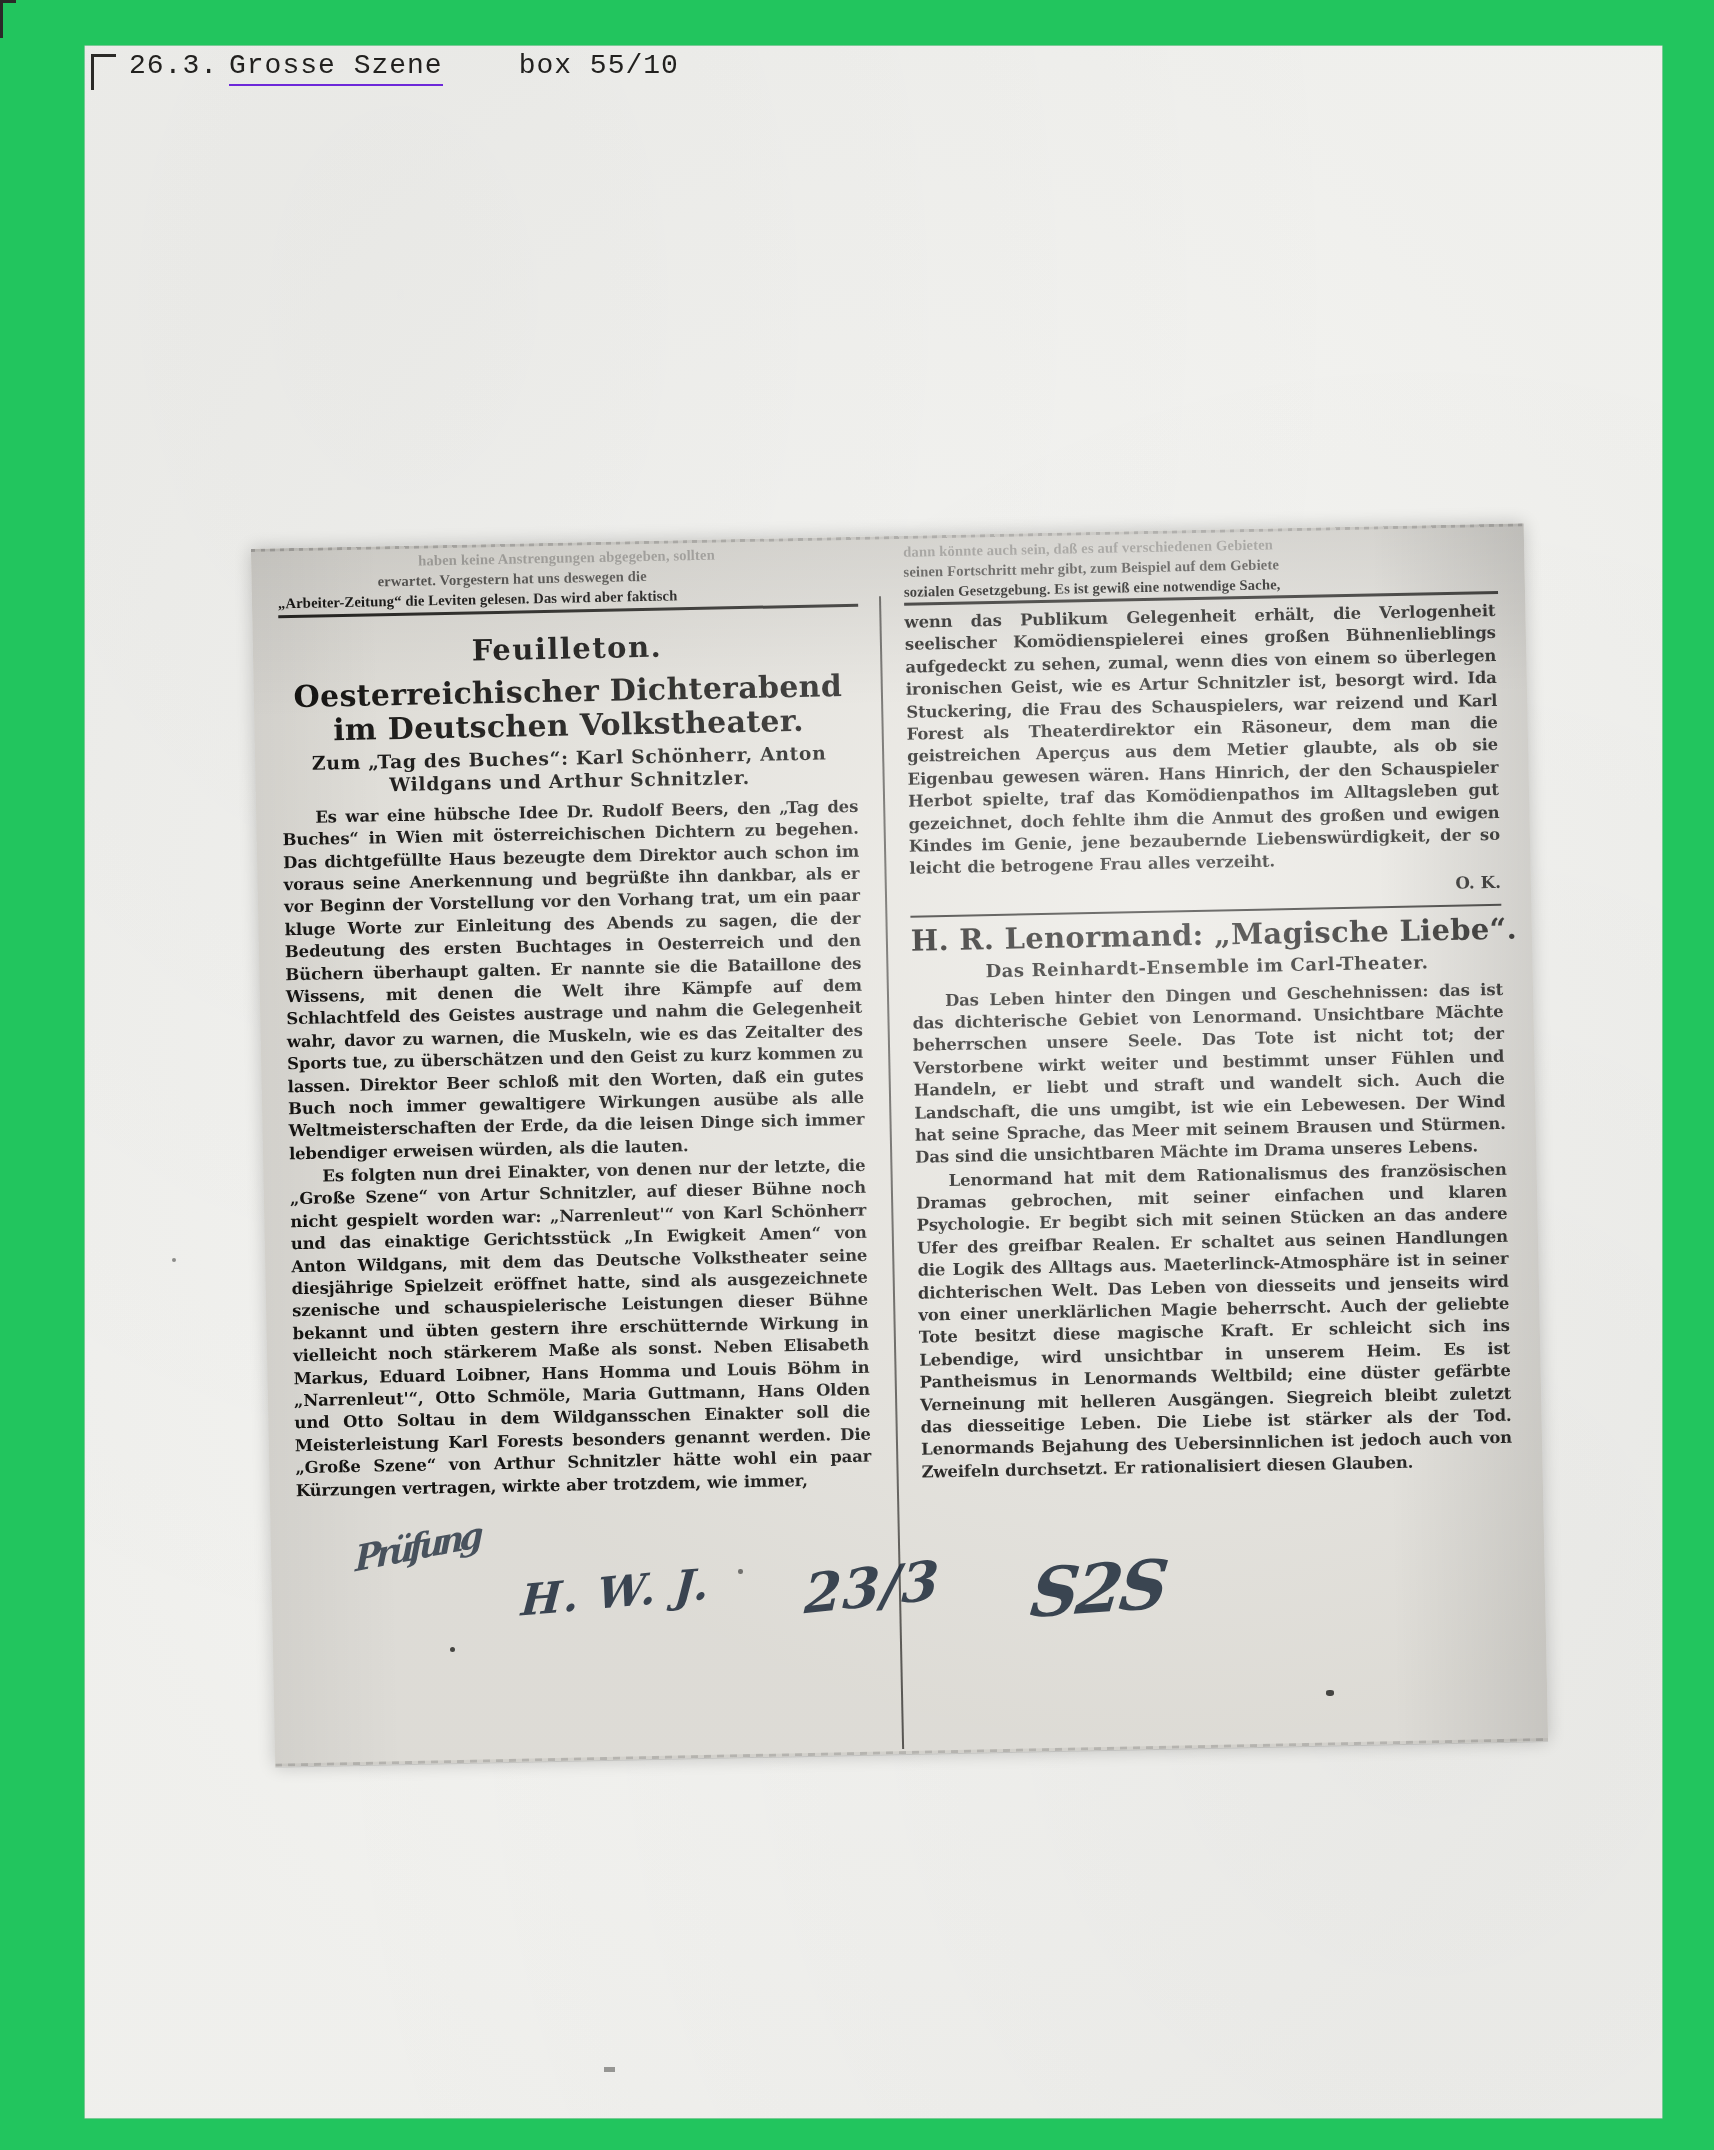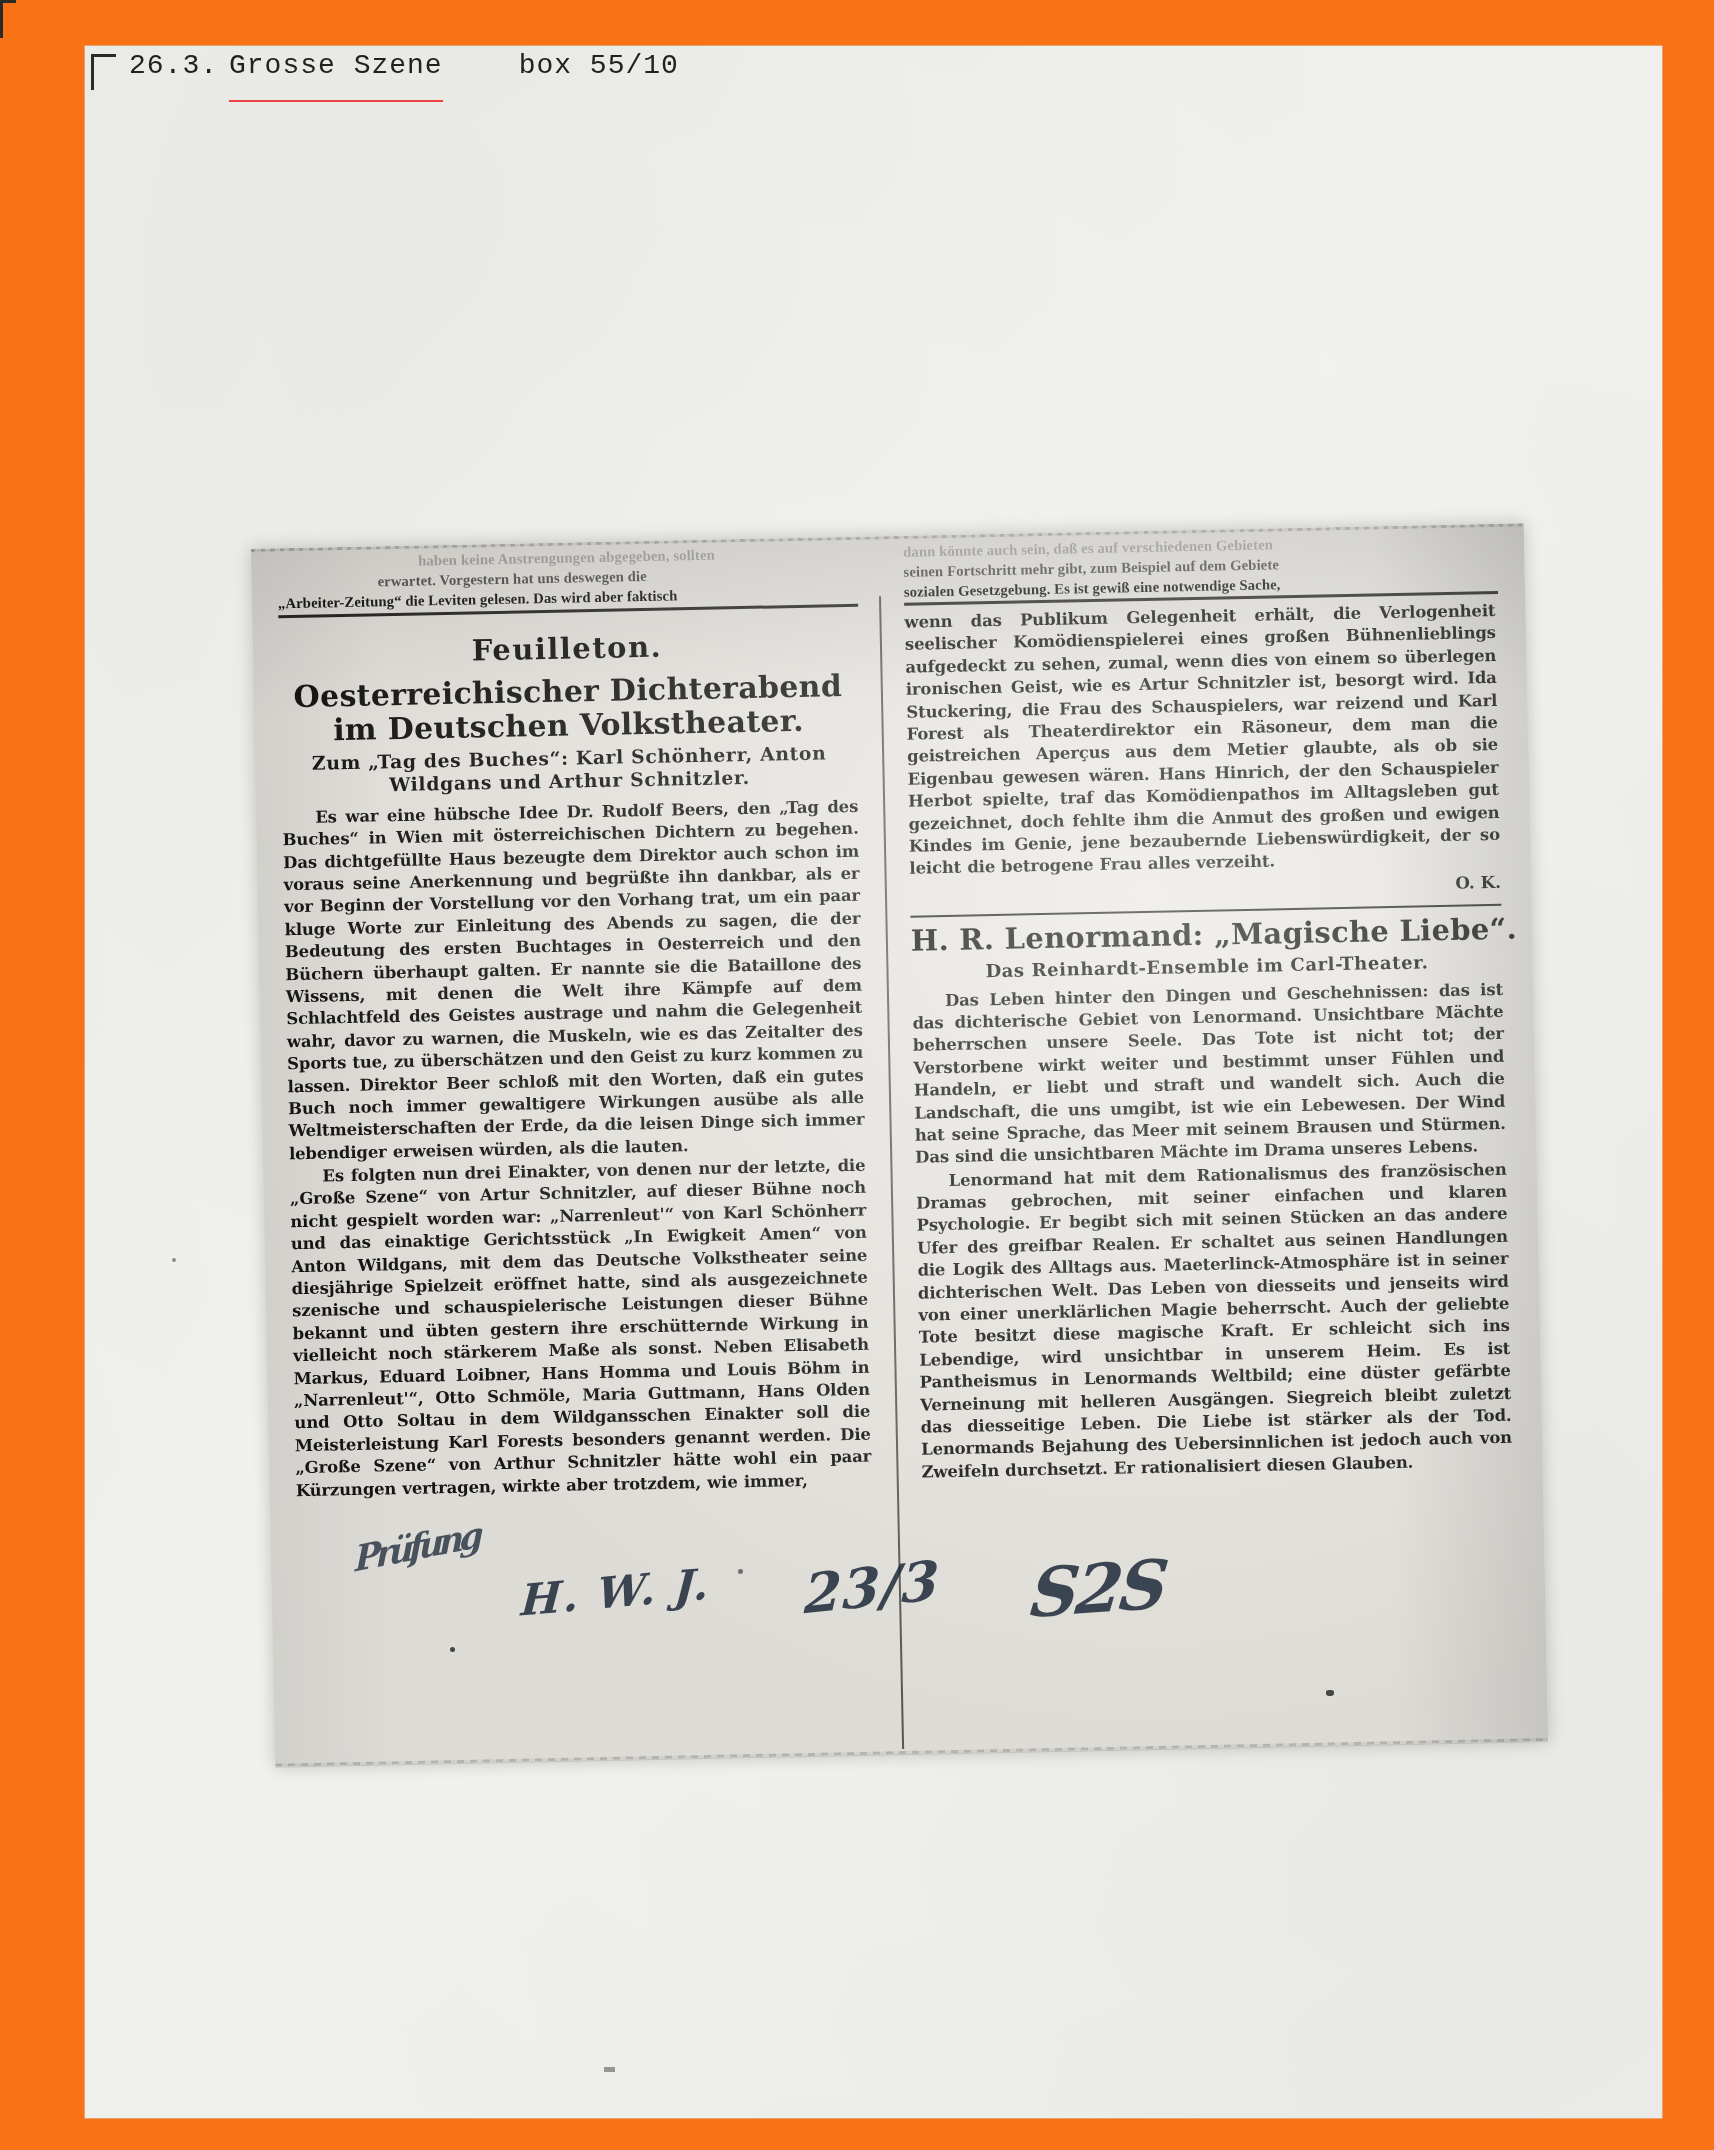--- a/index.html
+++ b/index.html
@@ -12,21 +12,21 @@
     height: 2151px;
     position: relative;
     font-family: "Liberation Serif", serif;
     overflow: hidden;
   }
 
   
   #scan-frame {
     position: absolute;
     inset: 0;
-    background: #f97316;
+    background: #22c55e;
   }
 
   
   #page-sheet {
     position: absolute;
     left: 85px;
     top: 46px;
     width: 1577px;
     height: 2072px;
     background: #f4f4f1;
@@ -68,22 +68,22 @@
   .hdr-text {
     font-size: 28px;
     letter-spacing: 1px;
     white-space: pre;
     line-height: 1.1;
   }
   #hdr-date {
     margin-right: 11px;
   }
   #hdr-title {
-    border-bottom: 2px solid #ef4444;
-    padding-bottom: 18px;
+    border-bottom: 2px solid #6d28d9;
+    padding-bottom: 2px;
     margin-right: 76px;
   }
 
   
   #clipping {
     position: absolute;
     left: 263px;
     top: 536px;
     width: 1273px;
     height: 1218px;

